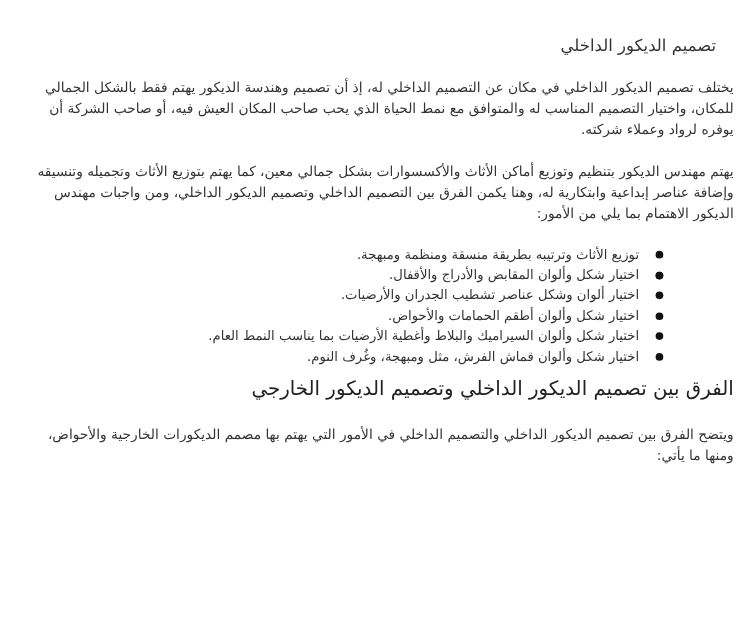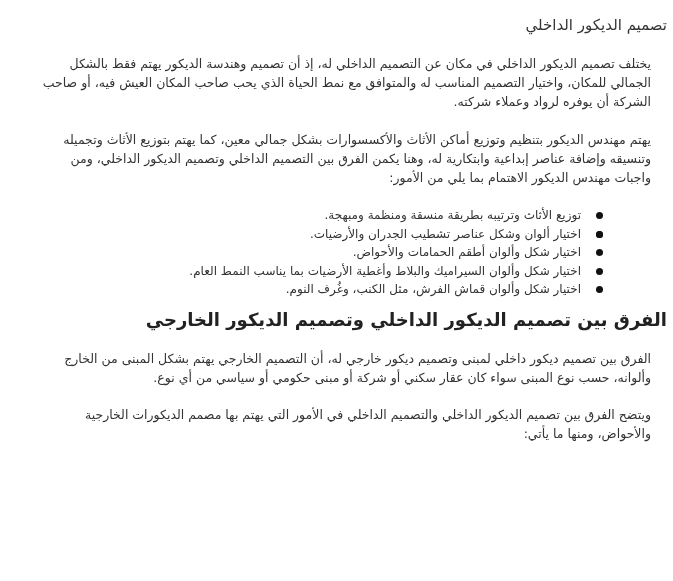--- a/index.html
+++ b/index.html
@@ -11,30 +11,30 @@
   .doc {
     direction: rtl;
     text-align: right;
     padding: 0 6px 0 14px;
     box-sizing: border-box;
     width: 673px;
   }
   .title {
     font-size: 15px;
     font-weight: normal;
-    margin: 0;
+    margin: 16px;
     padding-top: 14px;
     height: 22px;
     line-height: 22px;
     color: #333;
   }
   p {
     font-size: 12.5px;
     line-height: 19px;
-    margin: 16px;
+    margin: 0;
   }
   .p1 { margin-top: 18px; }
   .p2 { margin-top: 19px; }
   ul.bullets {
     list-style: none;
     margin: 19px 0 0 0;
     padding: 0 64px 0 0;
     font-size: 12px;
     line-height: 18.5px;
   }
@@ -44,45 +44,45 @@
   }
   ul.bullets li .dot {
     position: absolute;
     right: 0; top: 6px;
     width: 7px; height: 7px;
     border-radius: 50%;
     background: #111;
   }
   .section-heading {
     font-size: 18px;
-    font-weight: bold;
+    font-weight: normal;
     margin: 8px 0 0 0;
     line-height: 26px;
     color: #222;
   }
   .p3 { margin-top: 16px; }
   .p4 { margin-top: 18px; }
 </style>
 </head>
 <body>
 
 <div class="doc">
   <h1 class="title">تصميم الديكور الداخلي</h1>
 
   <p class="p1">يختلف تصميم الديكور الداخلي في مكان عن التصميم الداخلي له، إذ أن تصميم وهندسة الديكور يهتم فقط بالشكل الجمالي للمكان، واختيار التصميم المناسب له والمتوافق مع نمط الحياة الذي يحب صاحب المكان العيش فيه، أو صاحب الشركة أن يوفره لرواد وعملاء شركته.</p>
 
   <p class="p2">يهتم مهندس الديكور بتنظيم وتوزيع أماكن الأثاث والأكسسوارات بشكل جمالي معين، كما يهتم بتوزيع الأثاث وتجميله وتنسيقه وإضافة عناصر إبداعية وابتكارية له، وهنا يكمن الفرق بين التصميم الداخلي وتصميم الديكور الداخلي، ومن واجبات مهندس الديكور الاهتمام بما يلي من الأمور:</p>
 
   <ul class="bullets">
     <li><span class="dot"></span><span>توزيع الأثاث وترتيبه بطريقة منسقة ومنظمة ومبهجة.</span></li>
     <li><span class="dot"></span></li>
+    <li><span class="dot"></span><span>اختيار شكل وألوان المقابض والأدراج والأقفال.</span></li>
     <li><span class="dot"></span><span>اختيار ألوان وشكل عناصر تشطيب الجدران والأرضيات.</span></li>
     <li><span class="dot"></span><span>اختيار شكل وألوان أطقم الحمامات والأحواض.</span></li>
     <li><span class="dot"></span><span>اختيار شكل وألوان السيراميك والبلاط وأغطية الأرضيات بما يناسب النمط العام.</span></li>
-    <li><span class="dot"></span><span>اختيار شكل وألوان قماش الفرش، مثل الكنب، وغُرف النوم.</span></li>
+    <li><span class="dot"></span><span>اختيار شكل وألوان قماش الفرش، مثل ومبهجة، وغُرف النوم.</span></li>
   </ul>
 
   <h2 class="section-heading">الفرق بين تصميم الديكور الداخلي وتصميم الديكور الخارجي</h2>
 
-  <p class="p3">الفرق بين تصميم ديكور داخلي لمبنى وتصميم ديكور خارجي له، أن التصميم الخارجي يهتم بشكل المبنى من الخارج وألوانه، حسب نوع المبنى سواء كان عقار سكني أو شركة أو مبنى حكومي أو سياسي من أي نوع.</p>
 
   <p class="p4">ويتضح الفرق بين تصميم الديكور الداخلي والتصميم الداخلي في الأمور التي يهتم بها مصمم الديكورات الخارجية والأحواض، ومنها ما يأتي:</p>
 </div>
 
 </body></html>

